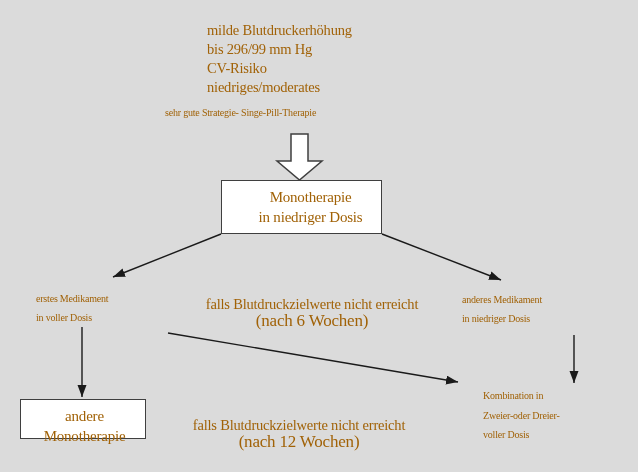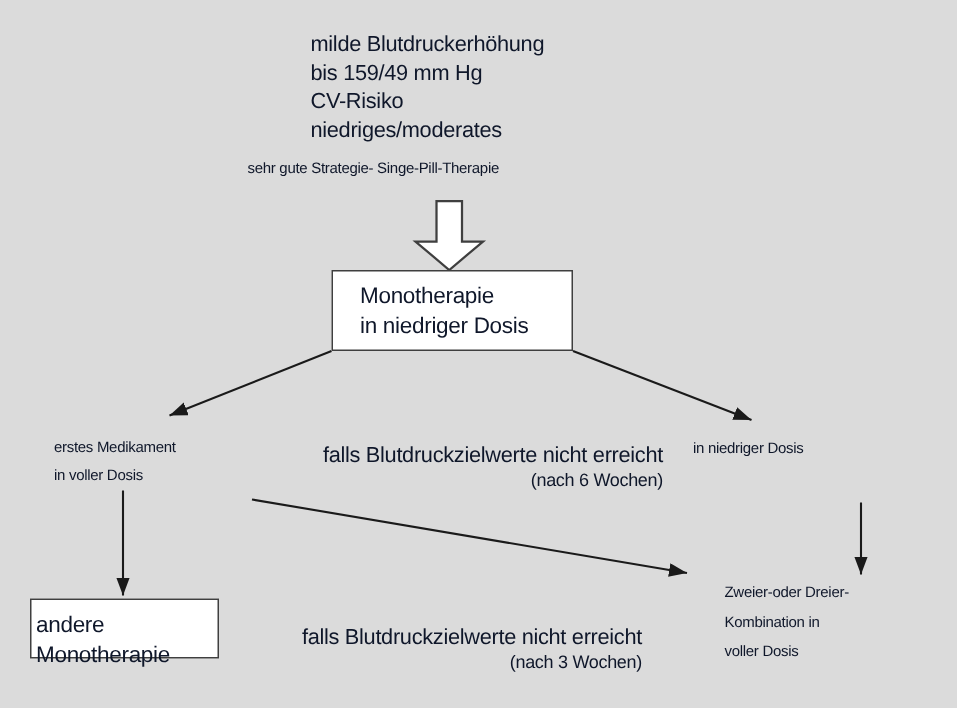--- a/index.html
+++ b/index.html
@@ -5,74 +5,75 @@
   html, body {
     margin: 0;
     padding: 0;
     background: #dbdbdb;
   }
   #canvas {
     position: relative;
     width: 638px;
     height: 472px;
     background: #dbdbdb;
-    font-family: Liberation Sans, sans-serif;
-    color: #0f172a;
+    font-family: Liberation Serif, serif;
+    color: #a16207;
     letter-spacing: -0.2px;
     overflow: hidden;
   }
   .txt { position: absolute; white-space: nowrap; }
   .intro {
     left: 207px; top: 21px;
     font-size: 14.5px; line-height: 19px;
   }
   .strategy {
     left: 165px; top: 107px;
     font-size: 10px;
   }
   .flowbox {
     position: absolute;
     background: #ffffff;
     border: 1.5px solid #3f3f3f;
     box-sizing: border-box;
     font-size: 15px;
     line-height: 19.5px;
+    text-align: center;
   }
   .box-mono {
     left: 221px; top: 180px;
     width: 161px; height: 54px;
     padding: 7px 0 0 18px;
   }
   .box-other-mono {
     left: 20px; top: 399px;
     width: 126px; height: 40px;
     padding: 7px 0 0 3px;
   }
   .label { font-size: 10px; line-height: 19px; }
   .lbl-first-drug { left: 36px; top: 289px; }
   .lbl-other-drug { left: 462px; top: 290px; }
   .lbl-combination { left: 483px; top: 386px; line-height: 19.5px; }
-  .cond { text-align: right; font-size: 14.5px; line-height: 17px; }
-  .cond .sub { font-size: 12px; line-height: 15px; }
+  .cond { text-align: center; font-size: 14.5px; line-height: 17px; }
+  .cond .sub { font-size: 17px; line-height: 15px; }
   .cond-6 { left: 182px; top: 296px; width: 260px; }
   .cond-12 { left: 170px; top: 417px; width: 258px; }
   svg.overlay {
     position: absolute;
     left: 0; top: 0;
     pointer-events: none;
   }
 </style>
 </head>
 <body>
 
 <div id="canvas">
 
   <div class="txt intro">
     <div>milde Blutdruckerhöhung</div>
-    <div>bis 159/49 mm Hg</div>
+    <div>bis 296/99 mm Hg</div>
     <div>CV-Risiko</div>
     <div>niedriges/moderates</div>
   </div>
 
   <div class="txt strategy">sehr gute Strategie- Singe-Pill-Therapie</div>
 
   <svg class="overlay" width="638" height="472" viewBox="0 0 638 472">
     <defs>
       <marker id="ah" markerUnits="userSpaceOnUse" markerWidth="13" markerHeight="10" refX="12" refY="4.5" orient="auto">
         <polygon points="0,0 12,4.5 0,9" fill="#1a1a1a"></polygon>
@@ -101,32 +102,33 @@
     <div>erstes Medikament</div>
     <div>in voller Dosis</div>
   </div>
 
   <div class="txt cond cond-6">
     <div>falls Blutdruckzielwerte nicht erreicht</div>
     <div class="sub">(nach 6 Wochen)</div>
   </div>
 
   <div class="txt label lbl-other-drug">
+    <div>anderes Medikament</div>
     <div>in niedriger Dosis</div>
   </div>
 
   <div class="flowbox box-other-mono">
     <div>andere</div>
     <div>Monotherapie</div>
   </div>
 
   <div class="txt cond cond-12">
     <div>falls Blutdruckzielwerte nicht erreicht</div>
-    <div class="sub">(nach 3 Wochen)</div>
+    <div class="sub">(nach 12 Wochen)</div>
   </div>
 
   <div class="txt label lbl-combination">
+    <div>Kombination in</div>
     <div>Zweier-oder Dreier-</div>
-    <div>Kombination in</div>
     <div>voller Dosis</div>
   </div>
 
 </div>
 
 </body></html>

